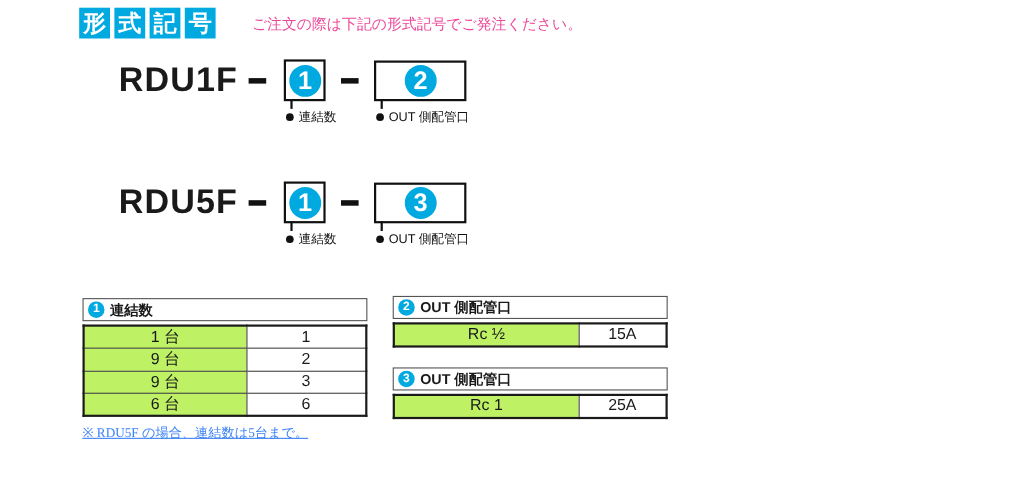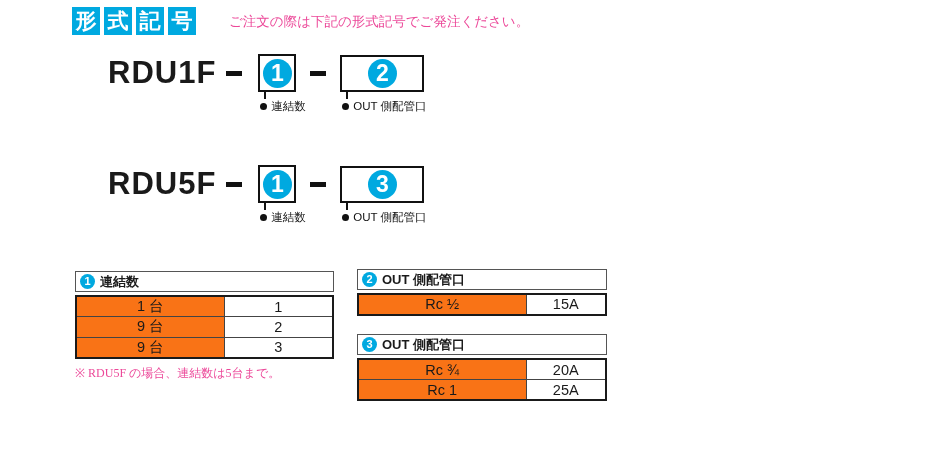--- a/index.html
+++ b/index.html
@@ -41,25 +41,25 @@
   .tbl-block.t3 { left:357px; top:334px; width:250px; }
   .tbl-header { border:1px solid #555; height:21px; display:flex; align-items:center;
     gap:5px; padding-left:4px; margin-bottom:3px; font-size:13px; font-weight:bold; }
   .mini-circle { width:15px; height:15px; border-radius:50%; background:#00a9e0;
     color:#fff; font-size:11px; font-weight:bold; line-height:1; flex:none;
     display:flex; align-items:center; justify-content:center; }
   table.tbl { border-collapse:collapse; width:100%; table-layout:fixed;
     border:2px solid #1a1a1a; }
   table.tbl td { border:1px solid #444; height:20.5px; text-align:center;
     font-size:14.5px; vertical-align:middle; padding:0; }
-  table.tbl td.name { background:#f97316; }
+  table.tbl td.name { background:#bef264; }
   .t1 table.tbl td.name { width:148px; }
   .t2 table.tbl td.name, .t3 table.tbl td.name { width:168px;margin-left:20px; }
   .footnote { margin-top:5px; font-size:12px;
-    font-family:"Liberation Serif","DejaVu Serif",serif; color:#ec4899; }
+    font-family:"Liberation Serif","DejaVu Serif",serif; color:#3b82f6;text-decoration:underline; }
 </style>
 </head>
 <body>
 
 <div class="page">
 
   <div class="title-row">
     <div class="title-tile">形</div>
     <div class="title-tile">式</div>
     <div class="title-tile">記</div>
@@ -123,20 +123,24 @@
           <td>1</td>
         </tr>
         <tr>
           <td class="name">9 台</td>
           <td>2</td>
         </tr>
         <tr>
           <td class="name">9 台</td>
           <td>3</td>
         </tr>
+        <tr>
+          <td class="name">6 台</td>
+          <td>6</td>
+        </tr>
       </tbody>
     </table>
     <div class="footnote">※ RDU5F の場合、連結数は5台まで。</div>
   </div>
 
   <div class="tbl-block t2">
     <div class="tbl-header">
       <span class="mini-circle">2</span>
       <span>OUT 側配管口</span>
     </div>
@@ -151,24 +155,20 @@
   </div>
 
   <div class="tbl-block t3">
     <div class="tbl-header">
       <span class="mini-circle">3</span>
       <span>OUT 側配管口</span>
     </div>
     <table class="tbl">
       <tbody>
         <tr>
-          <td class="name">Rc ¾</td>
-          <td>20A</td>
-        </tr>
-        <tr>
           <td class="name">Rc 1</td>
           <td>25A</td>
         </tr>
       </tbody>
     </table>
   </div>
 
 </div>
 
 </body></html>

